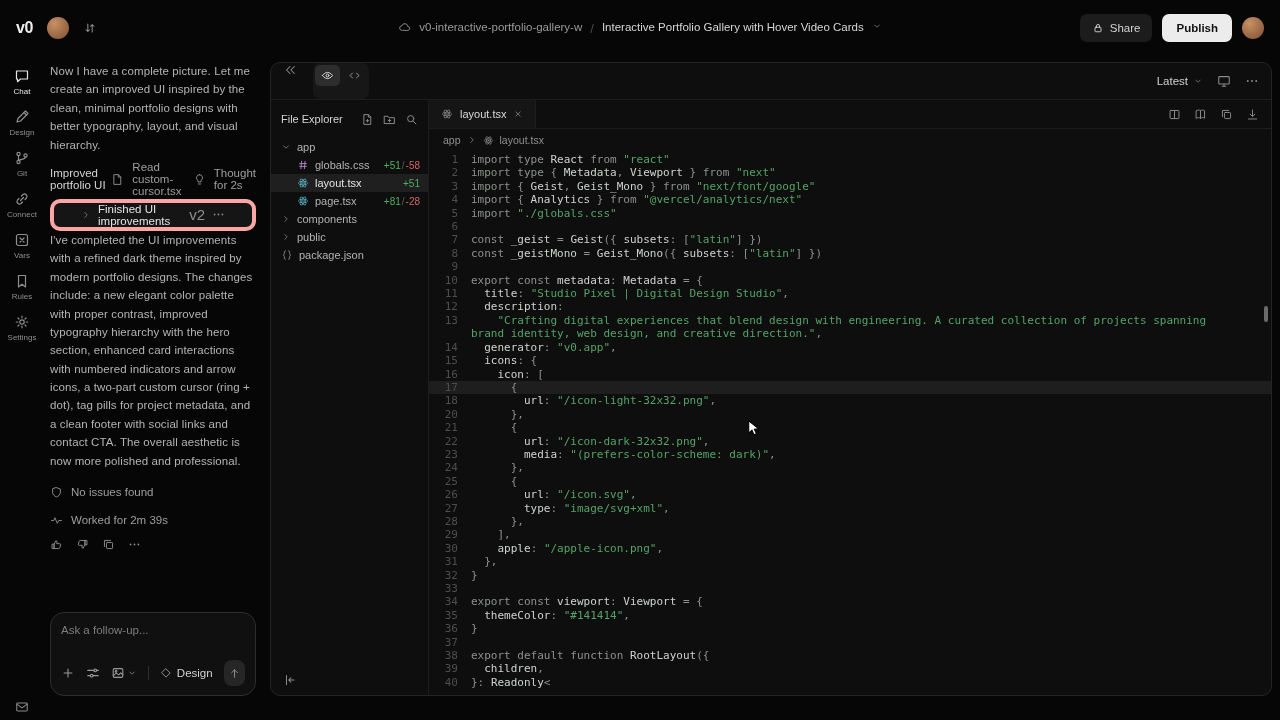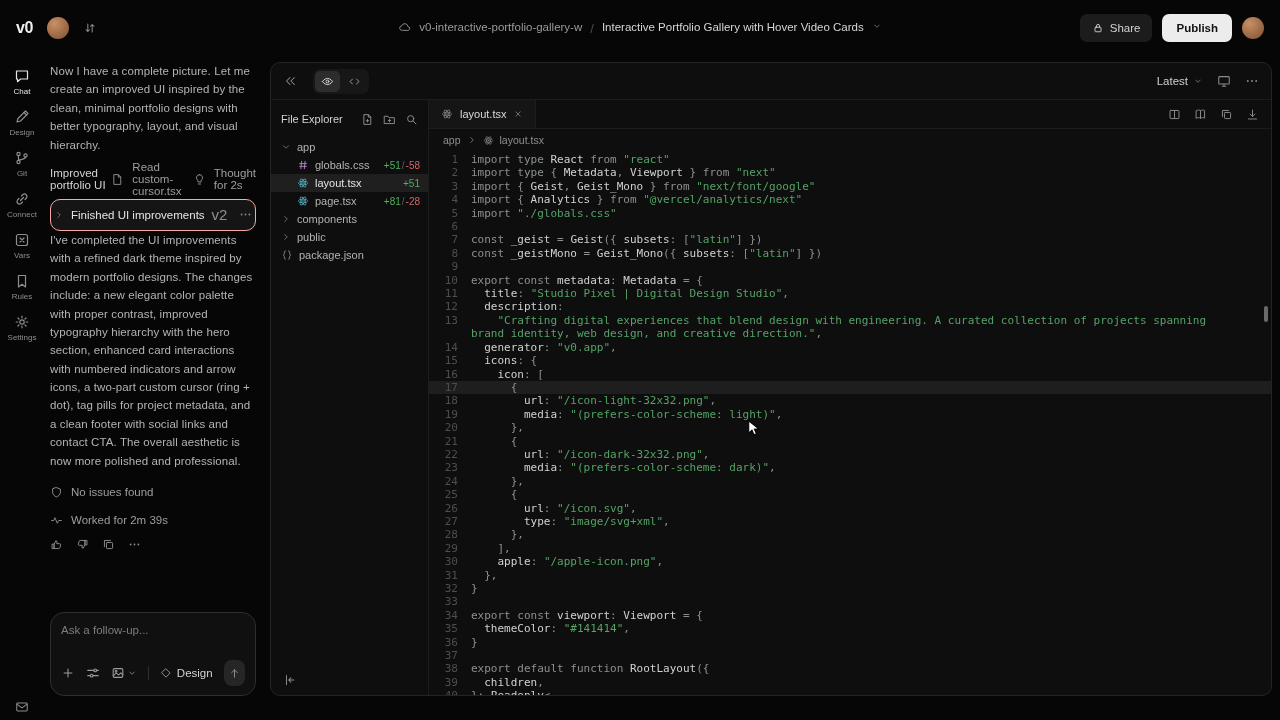--- a/index.html
+++ b/index.html
@@ -30,38 +30,38 @@
 .rail-item.active{color:#e6e6e6}
 .rail-label{font-size:8px}
 
 
 #chat{position:absolute;left:44px;top:56px;bottom:0;width:222px;display:flex;flex-direction:column;padding:6px 10px 24px 6px;font-size:11.5px}
 .chat-intro{color:#b4b4b4;line-height:1.6;letter-spacing:.1px}
 .mt14{}
 #chat-steps{margin-top:12px;display:flex;}
 .chat-step{display:flex;align-items:center;gap:8px;color:#9e9e9e;height:27px}
 .chat-step.bright .step-label{color:#d4d4d4}
-.task-card{margin-top:6px;display:flex;align-items:center;gap:7px;height:32px;border:1px solid #fca5a5;border-radius:10px;background:#151515;padding:0 3px;cursor:pointer}
+.task-card{margin-top:6px;display:flex;align-items:center;gap:7px;height:32px;border:4px solid #fca5a5;border-radius:10px;background:#151515;padding:0 27px;cursor:pointer}
 .task-label{color:#e4e4e4}
 .task-version{color:#8f8f8f;font-size:15px}
 .status-wrap{margin-top:8px}
 .status-row{display:flex;align-items:center;gap:8px;color:#9e9e9e;height:28px}
 #chat-actions{display:flex;align-items:center;gap:13px;margin-top:4px;color:#8b8b8b}
 .composer{margin-top:auto;border:1px solid #2e2e2e;background:#101010;border-radius:14px;min-height:84px;display:flex;flex-direction:column;padding:11px 10px 9px}
 .composer-input{color:#7d7d7d;cursor:text}
 .composer-bar{margin-top:auto;display:flex;align-items:center;gap:11px;color:#9b9b9b}
 .img-group{display:flex;align-items:center;gap:2px;cursor:pointer}
 .v-div{width:1px;height:14px;background:#2e2e2e}
 .design-group{display:flex;align-items:center;gap:5px;cursor:pointer}
 .design-label{font-size:11.5px;color:#d2d2d2}
 .send-btn{margin-left:auto;width:26px;height:26px;border-radius:8px;background:#262626;border:none;display:flex;align-items:center;justify-content:center;color:#8f8f8f;cursor:pointer}
 
 
 #panel{position:absolute;left:270px;top:62px;width:1002px;height:634px;background:#0e0e0e;border:1px solid #242424;border-radius:10px;display:flex;flex-direction:column;overflow:hidden}
-.panel-toolbar{height:37px;flex:none;display:flex;align-items:center;gap:16px;padding:0 12px;border-bottom:1px solid #1d1d1d}
+.panel-toolbar{height:37px;flex:none;display:flex;gap:16px;padding:0 12px;border-bottom:1px solid #1d1d1d}
 .view-toggle{display:flex;background:#171717;border-radius:7px;padding:2px;gap:2px}
 .seg{width:25px;height:21px;display:flex;align-items:center;justify-content:center;border-radius:5px;color:#9a9a9a;cursor:pointer}
 .seg.active{background:#2d2d2d;color:#d8d8d8}
 .tb-right{margin-left:auto;display:flex;align-items:center;gap:14px}
 .latest{display:flex;align-items:center;gap:5px;font-size:11.5px;color:#cfcfcf;cursor:pointer}
 .panel-body{flex:1;display:flex;min-height:0}
 .explorer{width:158px;flex:none;border-right:1px solid #1d1d1d;display:flex;flex-direction:column;padding-top:6px}
 .exp-header{height:26px;display:flex;align-items:center;padding:0 10px}
 .exp-title{font-size:11px;color:#d2d2d2}
 .exp-icons{margin-left:auto;display:flex;gap:9px}
@@ -618,24 +618,20 @@
           </div>
           <div class="code-line hl">
             <span class="gutter">17</span>
             <span class="code-text"><span class="tk-p">      {</span></span>
           </div>
           <div class="code-line">
             <span class="gutter">18</span>
             <span class="code-text"><span class="tk-p">        </span><span class="tk-i">url</span><span class="tk-p">: </span><span class="tk-s">"/icon-light-32x32.png"</span><span class="tk-p">,</span></span>
           </div>
           <div class="code-line">
-            <span class="gutter">19</span>
-            <span class="code-text"><span class="tk-p">        </span><span class="tk-i">media</span><span class="tk-p">: </span><span class="tk-s">"(prefers-color-scheme: light)"</span><span class="tk-p">,</span></span>
-          </div>
-          <div class="code-line">
             <span class="gutter">20</span>
             <span class="code-text"><span class="tk-p">      },</span></span>
           </div>
           <div class="code-line">
             <span class="gutter">21</span>
             <span class="code-text"><span class="tk-p">      {</span></span>
           </div>
           <div class="code-line">
             <span class="gutter">22</span>
             <span class="code-text"><span class="tk-p">        </span><span class="tk-i">url</span><span class="tk-p">: </span><span class="tk-s">"/icon-dark-32x32.png"</span><span class="tk-p">,</span></span>

